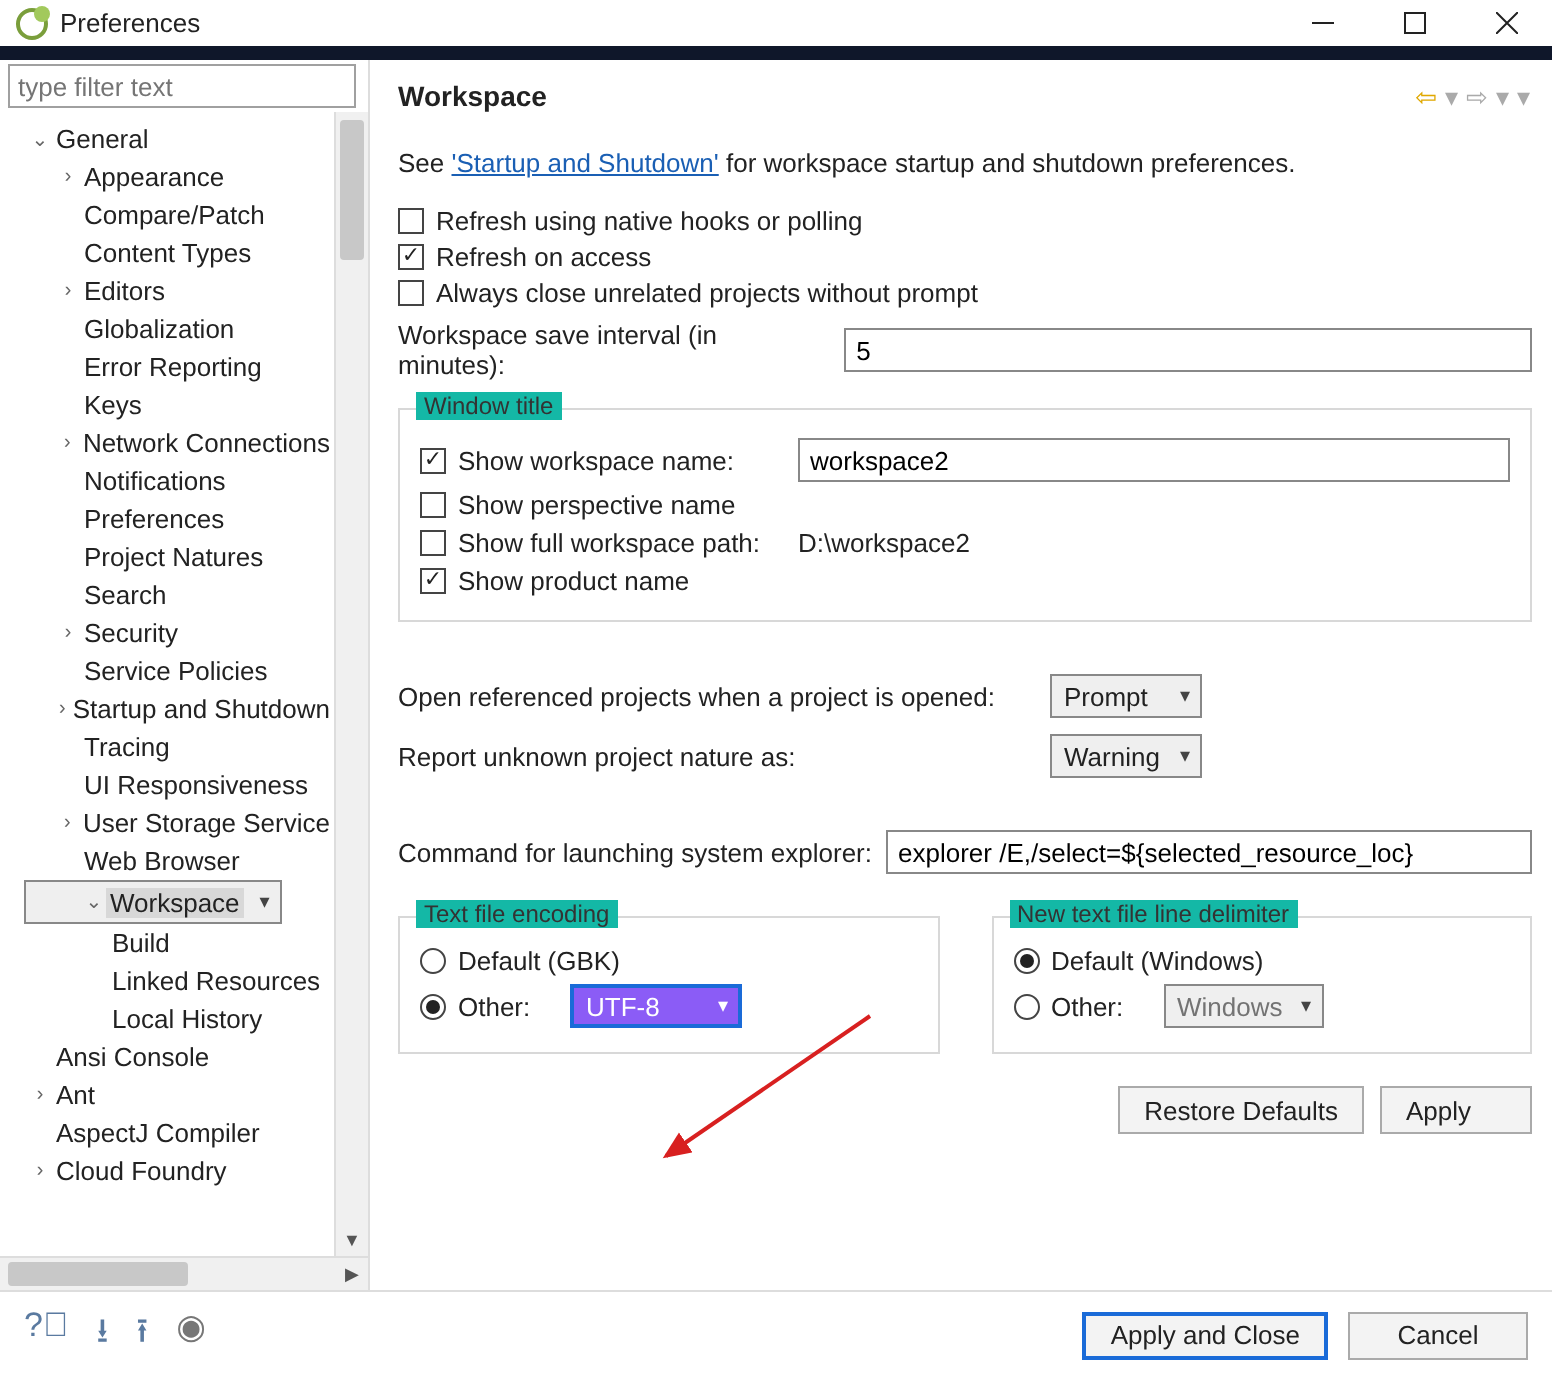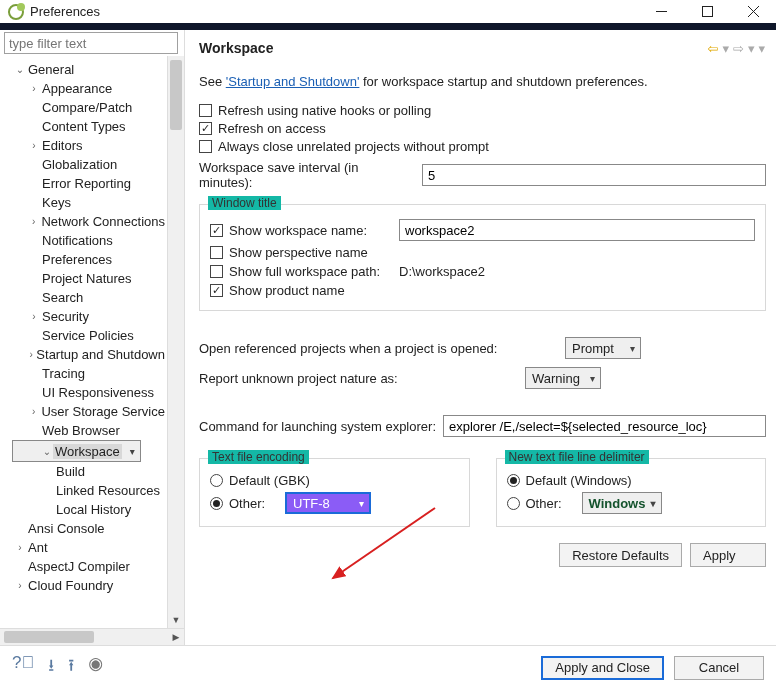--- a/index.html
+++ b/index.html
@@ -49,21 +49,21 @@
   .rad.on::after { content:""; width:7px; height:7px; background:#222; border-radius:50%; }
   .txt { height:22px; border:1px solid #888; padding:2px 5px; background:#fff; }
   .savei { width:345px; }
   .group { border:1px solid #d8d8d8; padding:10px 10px 8px 10px; margin:14px 0 2px 0; position:relative; }
   .group .glegend { position:absolute; top:-9px; left:8px; background:#14b8a6; padding:0 4px; font-size:12px; color:#333; }
   .group .row { margin:4px 0; }
   .sel { height:22px; border:1px solid #888; background:#efefef; padding:0 18px 0 6px; display:inline-flex; align-items:center; position:relative;margin-left:12px; }
   .sel::after { content:"▾"; position:absolute; right:5px; font-size:10px; color:#444; }
   .sel.blue { border:2px solid #1a6bd8; color:#fff; background:#8b5cf6; }
   .sel.blue::after { color:#fff; }
-  .sel.dis { color:#14532d;font-weight:bold; }
+  .sel.dis { color:#737373; }
   .twocol { display:flex; gap:26px; }
   .twocol .group { flex:1; margin-top:18px; }
   .btnrow { display:flex; justify-content:flex-end; gap:8px; margin-top:14px; }
   .btn { height:24px; border:1px solid #aaa; background:#f3f3f3; padding:0 12px; display:inline-flex; align-items:center; }
   .btn.primary { border:2px solid #1a6bd8; }
   .footer { height:44px; border-top:1px solid #ddd; display:flex; align-items:center; padding:0 12px; }
   .ficons { display:flex; gap:14px; flex:1; color:#5a7aa0; }
   .ficons span { font-size:17px; }
   .arrow { position:absolute; pointer-events:none; }
 </style>
@@ -332,21 +332,21 @@
         <span class="chk"></span>
         <span style="width:170px;">Show full workspace path:</span>
         <span>D:\workspace2</span>
       </div>
       <div class="row">
           <span class="chk on"></span>
           <span>Show product name</span>
         </div>
     </div>
 
-    <div class="row" style="margin-top:26px;gap:40px;">
+    <div class="row" style="margin-top:26px;">
       <span style="width:314px;">Open referenced projects when a project is opened:</span>
       <span class="sel" style="width:76px;">
           <span>Prompt</span>
         </span>
     </div>
     <div class="row" style="margin-top:8px;">
       <span style="width:314px;">Report unknown project nature as:</span>
       <span class="sel" style="width:76px;">
           <span>Warning</span>
         </span>

